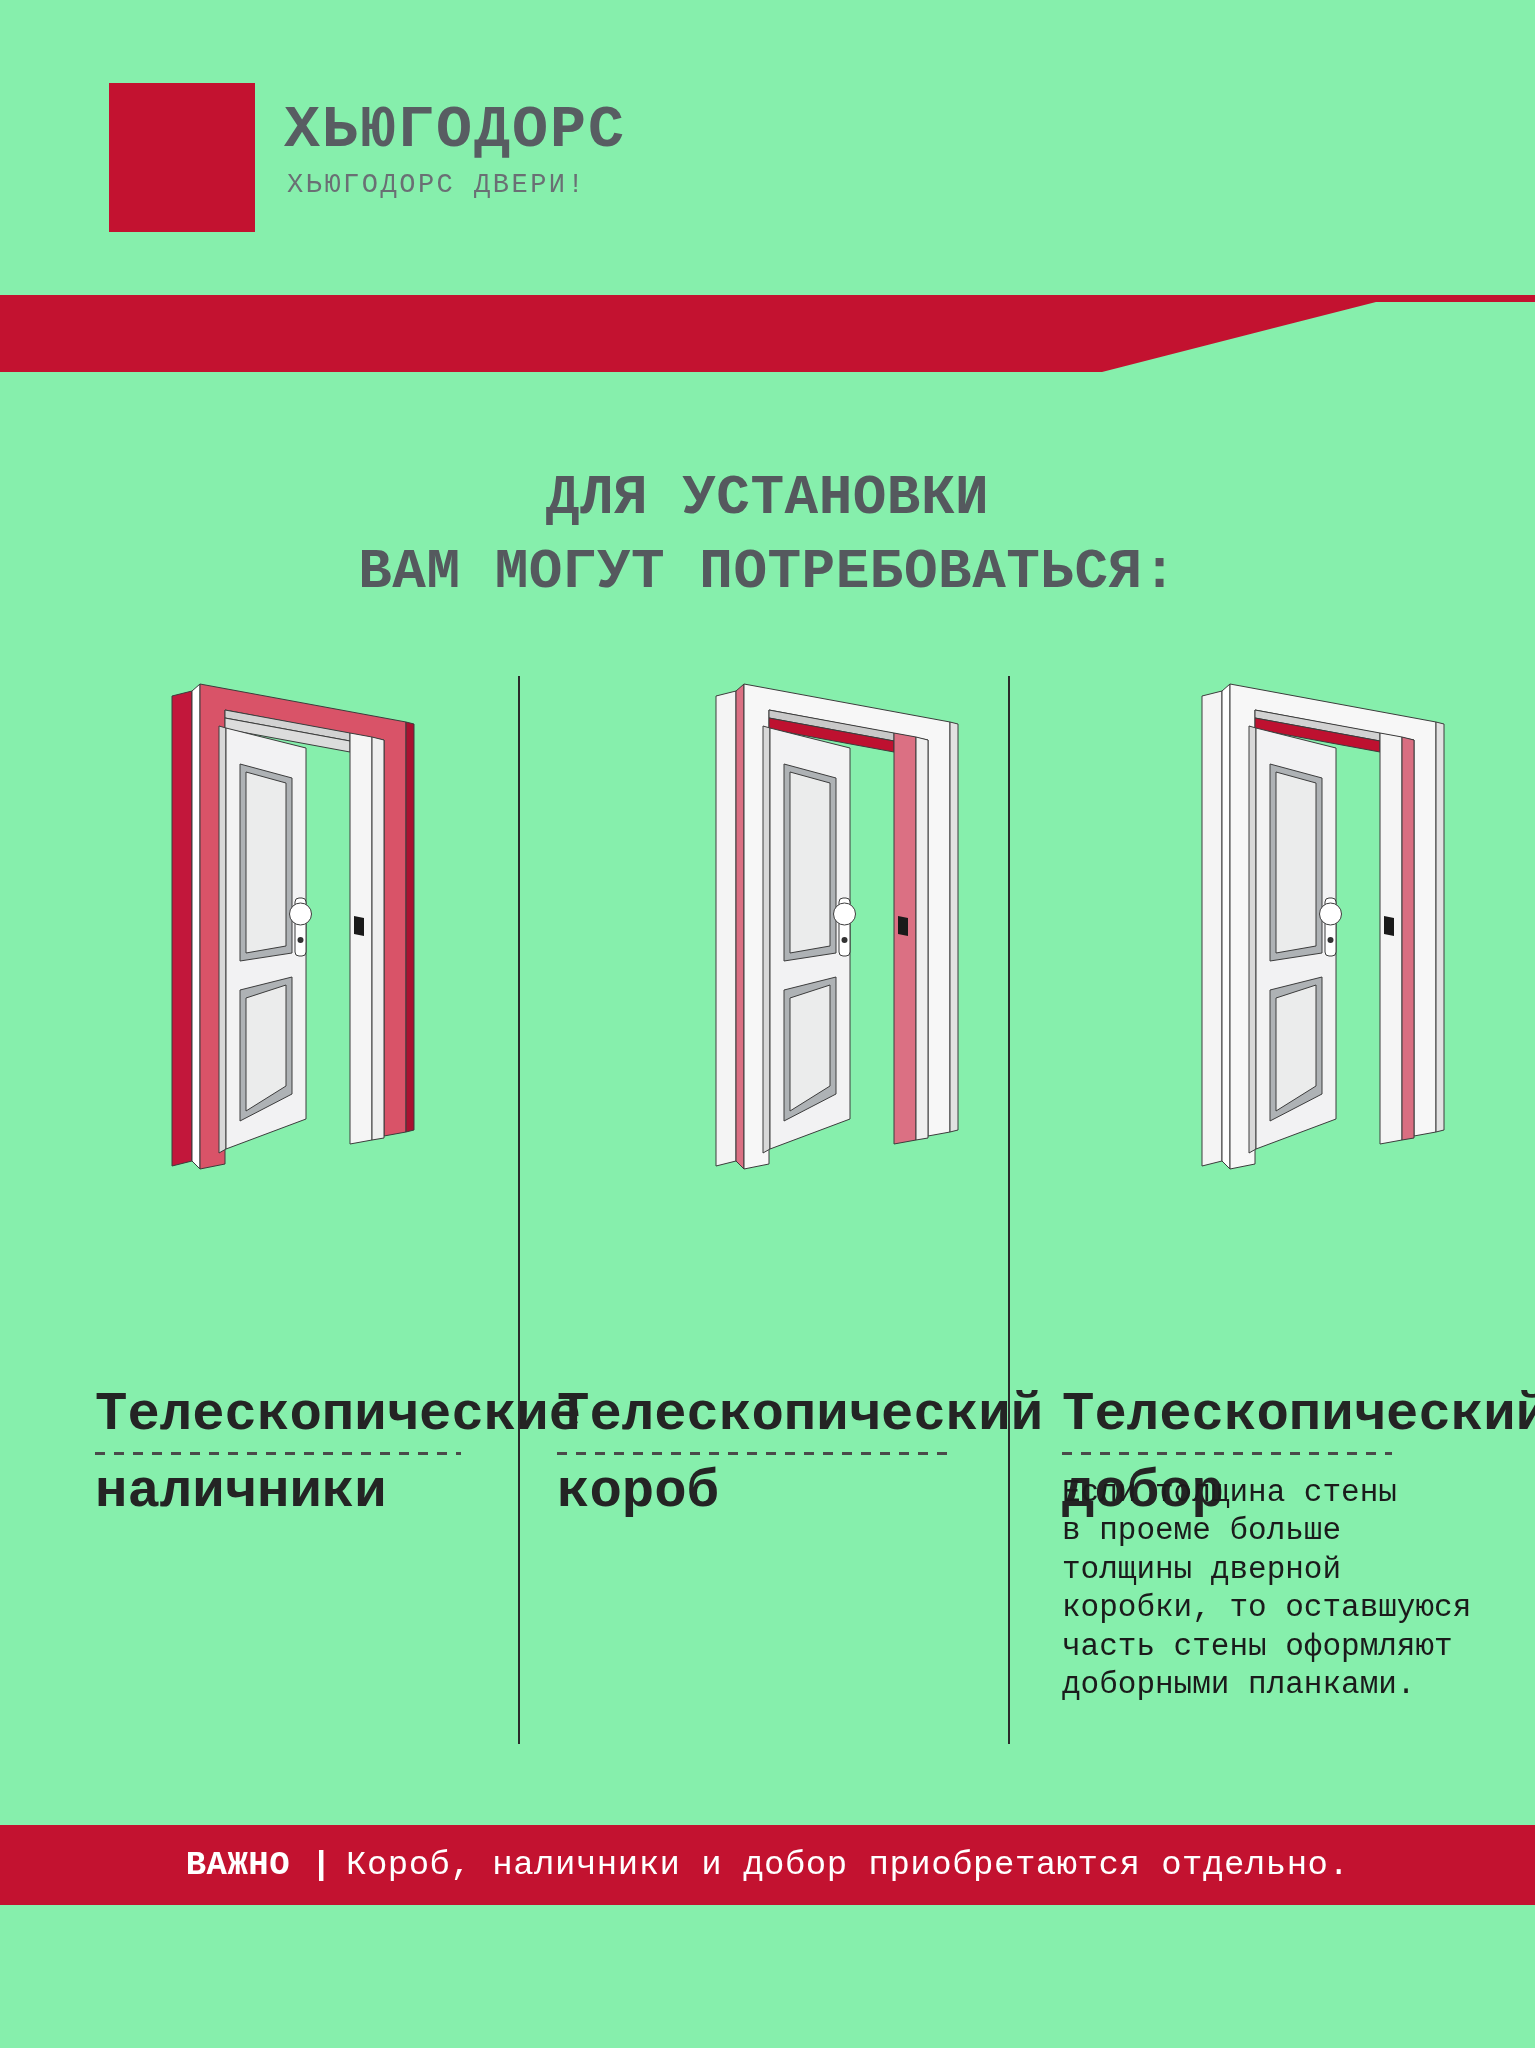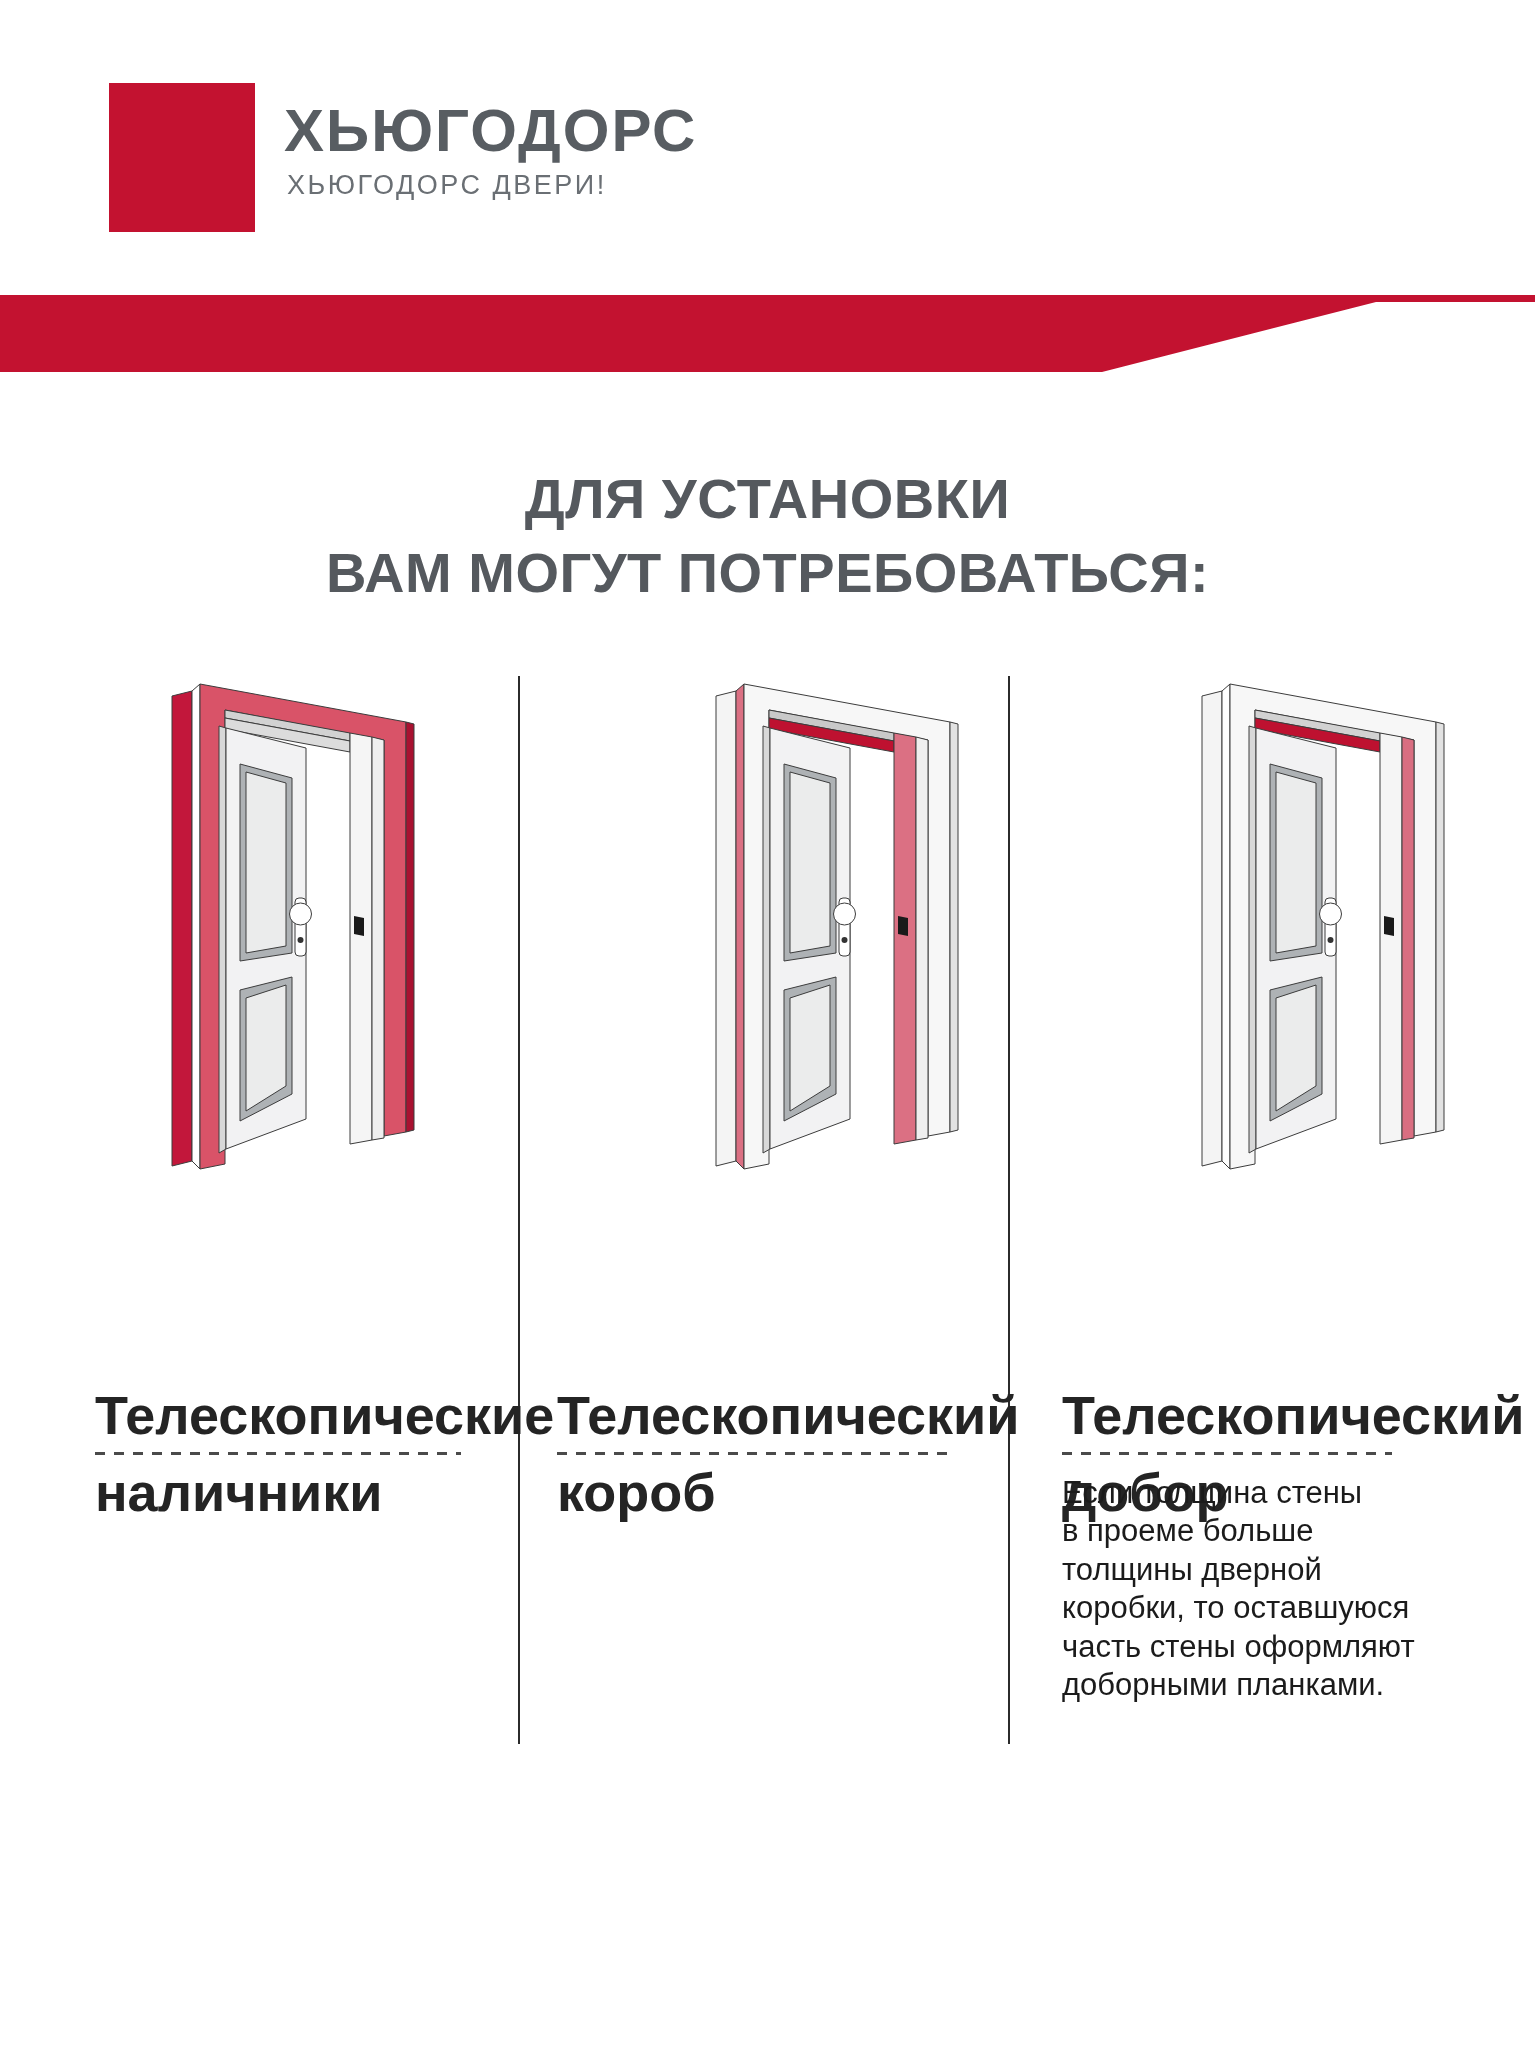--- a/index.html
+++ b/index.html
@@ -1,20 +1,20 @@
 <!DOCTYPE html>
 <html><head>
 <meta charset="utf-8">
 <style>
   * { margin:0; padding:0; box-sizing:border-box; }
   body { background:#888; font-family:"Liberation Sans", sans-serif; }
   .page {
     position:relative; width:1535px; height:2048px;
-    background:#ffffff; overflow:hidden; margin:0 auto;
-    font-family:Liberation Sans, sans-serif;
+    background:#86efac; overflow:hidden; margin:0 auto;
+    font-family:Liberation Mono, monospace;
   }
 
   
   .logo-square {
     position:absolute; left:109px; top:83px; width:146px; height:149px;
     background:#C31230;
   }
   .brand-name {
     position:absolute; left:284px; top:96px;
     font-size:60px; font-weight:700; color:#585D62; letter-spacing:2px;
@@ -174,14 +174,18 @@
   <div class="dash-rule c2"></div>
   <div class="dash-rule c3"></div>
 
   <p class="col-desc c3">Если толщина стены
 в проеме больше
 толщины дверной
 коробки, то оставшуюся
 часть стены оформляют
 доборными планками.</p>
 
+  <footer class="footer-band">
+    <span class="label">ВАЖНО |</span>
+    <span class="text">Короб, наличники и добор приобретаются отдельно.</span>
+  </footer>
 
 </div>
 
 </body></html>

